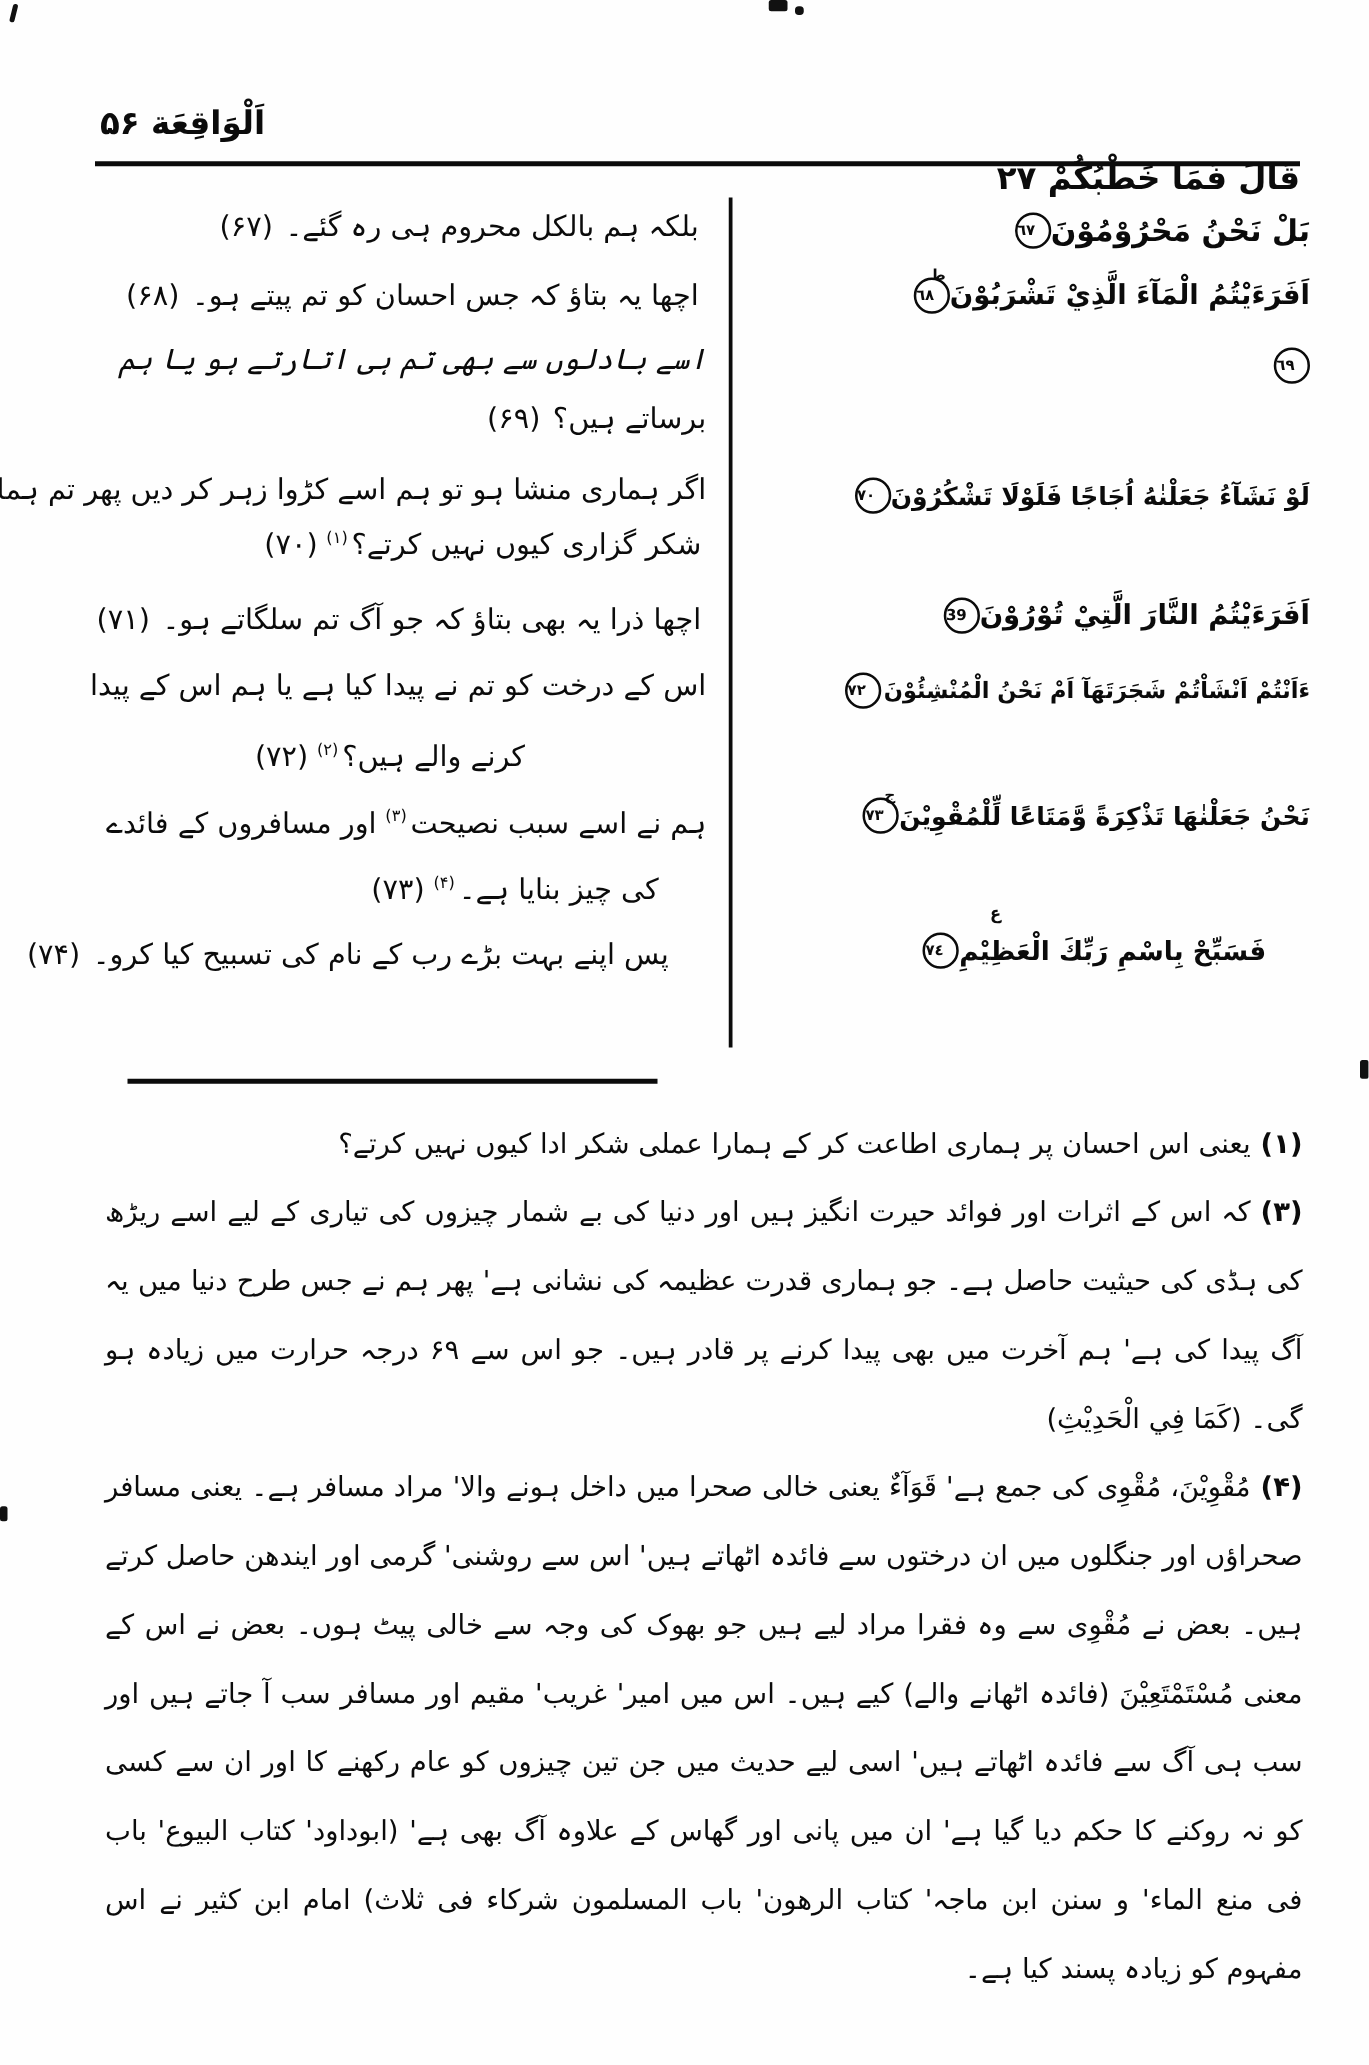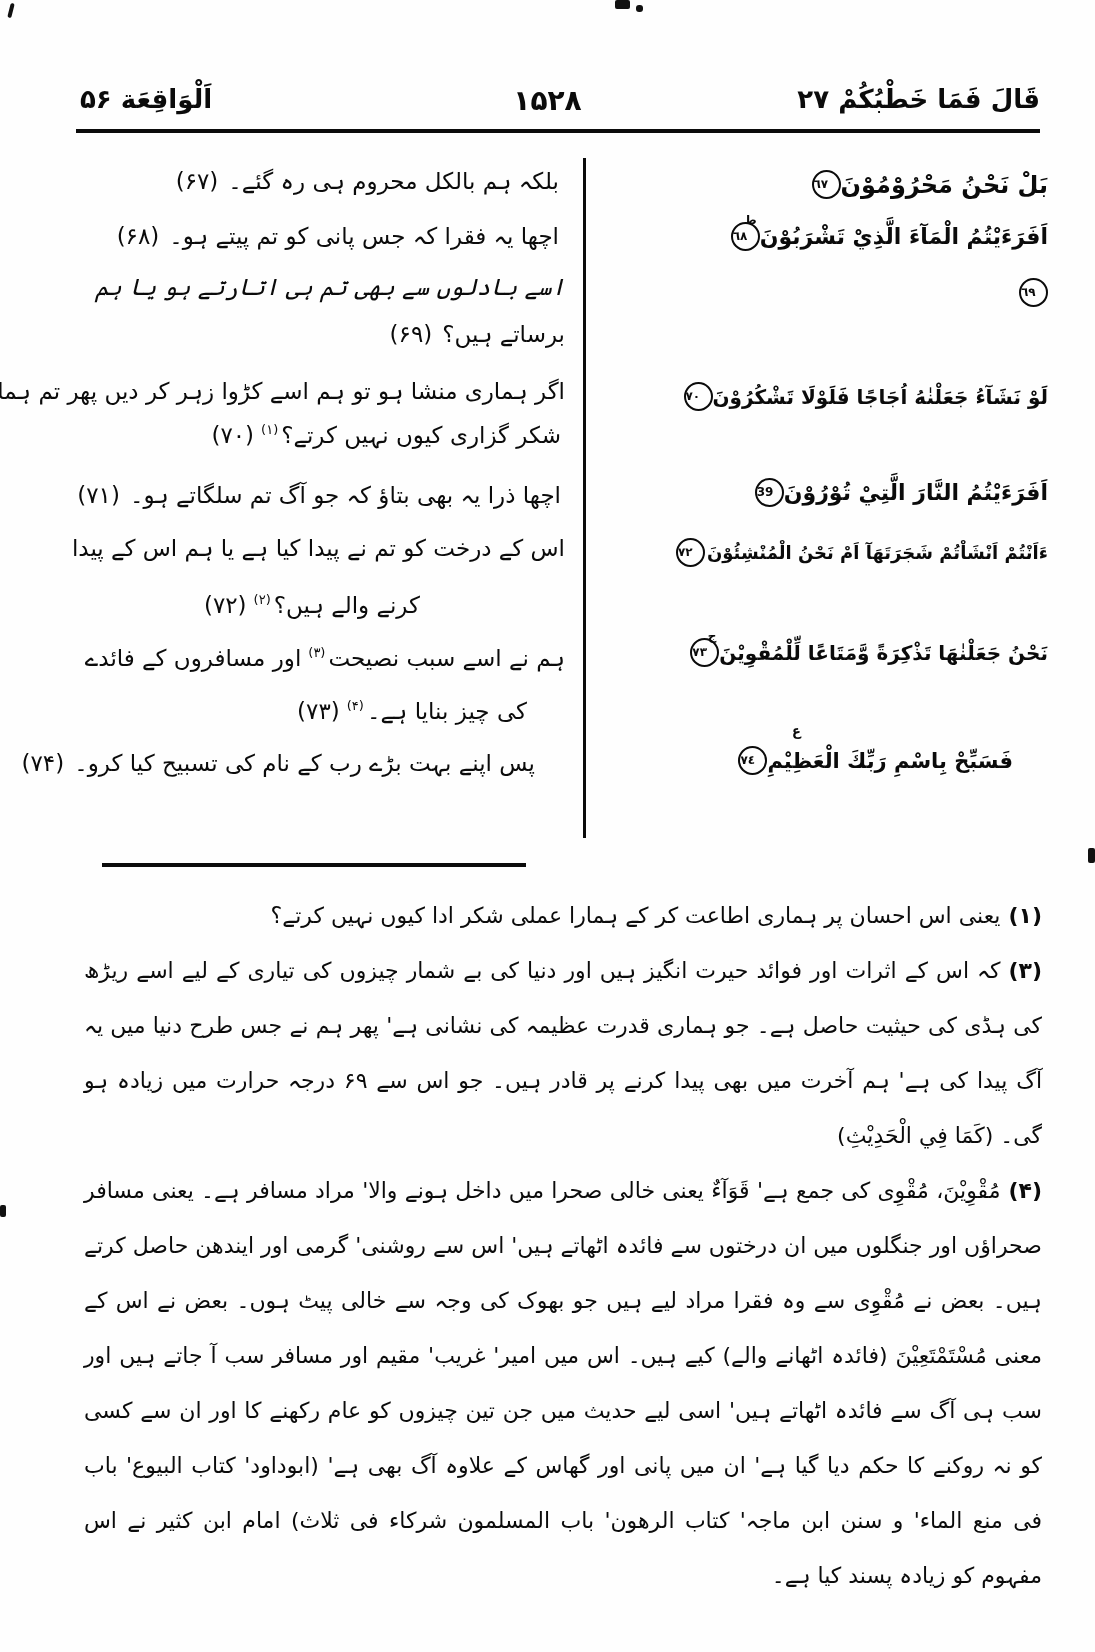--- a/index.html
+++ b/index.html
@@ -2,21 +2,21 @@
 <html><head>
 <meta charset="utf-8">
 <style>
   html,body{margin:0;padding:0;background:#ffffff;}
   .page{position:relative;width:1095px;height:1652px;background:#fefefe;color:#0b0b0b;
         font-family:"DejaVu Sans",sans-serif;overflow:hidden;}
   
   .hdr{position:absolute;top:84px;font-weight:bold;font-size:26px;direction:rtl;white-space:nowrap;}
   .hdr-left{left:80px;}
   .hdr-center{left:0;right:0;text-align:center;font-size:28px;}
-  .hdr-right{right:55px;}
+  .hdr-right{right:55px;margin-top:44px;}
   .hdr-rule{position:absolute;top:129px;left:76px;width:964px;height:4px;background:#0b0b0b;}
   
   .col-rule{position:absolute;top:158px;left:583px;width:3px;height:680px;background:#0b0b0b;}
   
   .arabic-col{position:absolute;top:160px;left:590px;width:458px;direction:rtl;}
   .verse{position:absolute;right:0;left:0;display:flex;justify-content:space-between;align-items:center;
          font-weight:bold;white-space:nowrap;direction:rtl;}
   .vtext{flex:0 1 auto;}
   .vnum{position:relative;flex:0 0 auto;display:inline-block;width:25px;height:25px;line-height:25px;
         border:2px solid #0b0b0b;border-radius:50%;text-align:left;font-size:12px;font-weight:bold;}
@@ -48,21 +48,20 @@
 
 <div class="page">
 
   <div class="speck sp1"></div>
   <div class="speck sp2"></div>
   <div class="speck sp3"></div>
   <div class="speck sp4"></div>
   <div class="speck sp5"></div>
 
   <div class="hdr hdr-left" lang="ur">اَلْوَاقِعَة ۵۶</div>
-  <div class="hdr hdr-center">۱۵۲۸</div>
   <div class="hdr hdr-right" lang="ar">قَالَ فَمَا خَطْبُكُمْ ۲۷</div>
   <div class="hdr-rule"></div>
 
   <div class="col-rule"></div>
 
   <div class="arabic-col" lang="ar">
     <div class="verse" style="top:10px;padding-left:250px;font-size:24px;">
       <span class="vtext">بَلْ نَحْنُ مَحْرُوْمُوْنَ</span>
       <span class="vnum"><i class="pause"></i><span>٦٧</span></span>
     </div>
@@ -91,21 +90,21 @@
     </div>
     <div class="verse" style="top:586px;left:200px;right:35px;font-size:21px;">
       <span class="ruku-seal" style="top:-20px;left:2px;">ع</span>
       <span class="vtext">فَسَبِّحْ بِاسْمِ رَبِّكَ الْعَظِيْمِ</span>
       <span class="vnum"><i class="pause"></i><span>٧٤</span></span>
     </div>
   </div>
 
   <div class="urdu-col" lang="ur">
     <div class="uline" style="top:8px;right:6px;"><span>بلکہ ہم بالکل محروم ہی رہ گئے۔</span><sup></sup><span class="tail">(۶۷)</span></div>
-    <div class="uline" style="top:63px;right:6px;"><span>اچھا یہ فقرا کہ جس پانی کو تم پیتے ہو۔</span><sup></sup><span class="tail">(۶۸)</span></div>
+    <div class="uline" style="top:63px;right:6px;"><span>اچھا یہ بتاؤ کہ جس احسان کو تم پیتے ہو۔</span><sup></sup><span class="tail">(۶۸)</span></div>
     <div class="uline stretch" style="top:114px;"><span>اسے بادلوں سے بھی تم ہی اتارتے ہو یا ہم</span><sup></sup><span class="tail"></span></div>
     <div class="uline" style="top:161px;right:0;"><span>برساتے ہیں؟</span><sup></sup><span class="tail">(۶۹)</span></div>
     <div class="uline" style="top:218px;right:0;"><span>اگر ہماری منشا ہو تو ہم اسے کڑوا زہر کر دیں پھر تم ہماری</span><sup></sup><span class="tail"></span></div>
     <div class="uline" style="top:262px;right:4px;"><span>شکر گزاری کیوں نہیں کرتے؟</span><sup>(۱)</sup><span class="tail">(۷۰)</span></div>
     <div class="uline" style="top:322px;right:4px;"><span>اچھا ذرا یہ بھی بتاؤ کہ جو آگ تم سلگاتے ہو۔</span><sup></sup><span class="tail">(۷۱)</span></div>
     <div class="uline" style="top:375px;right:0;"><span>اس کے درخت کو تم نے پیدا کیا ہے یا ہم اس کے پیدا</span><sup></sup><span class="tail"></span></div>
     <div class="uline" style="top:432px;right:145px;"><span>کرنے والے ہیں؟</span><sup>(۲)</sup><span class="tail">(۷۲)</span></div>
     <div class="uline" style="top:485px;right:0;margin-left:48px;"><span>ہم نے اسے سبب نصیحت</span><sup>(۳)</sup><span class="tail">اور مسافروں کے فائدے</span></div>
     <div class="uline" style="top:538px;right:38px;"><span>کی چیز بنایا ہے۔</span><sup>(۴)</sup><span class="tail">(۷۳)</span></div>
     <div class="uline" style="top:590px;right:30px;"><span>پس اپنے بہت بڑے رب کے نام کی تسبیح کیا کرو۔</span><sup></sup><span class="tail">(۷۴)</span></div>

